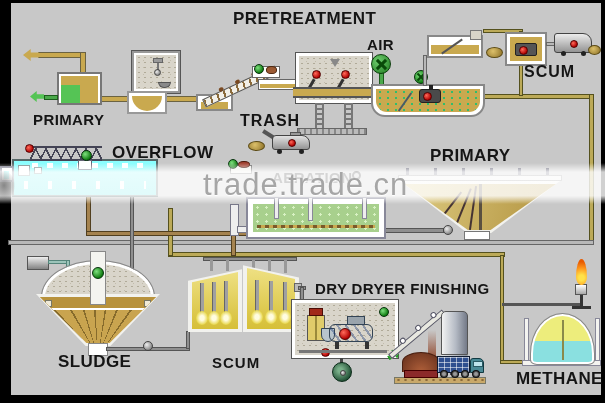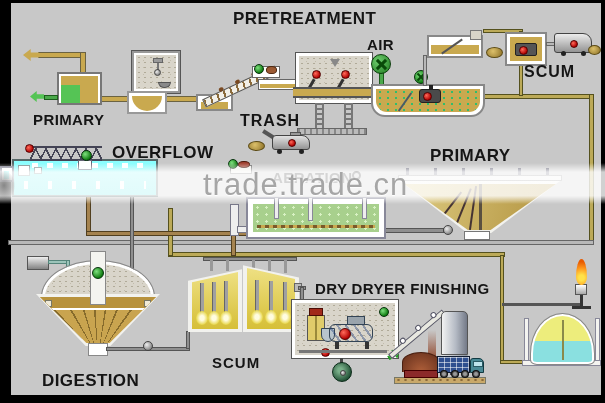--- a/index.html
+++ b/index.html
@@ -322,15 +322,16 @@
 
   <div class="lbl" style="left:233px;top:10px;font-size:17px;">PRETREATMENT</div>
   <div class="lbl" style="left:367px;top:37px;font-size:15px;">AIR</div>
   <div class="lbl" style="left:524px;top:64px;font-size:16px;letter-spacing:1px;">SCUM</div>
   <div class="lbl" style="left:33px;top:112px;font-size:15px;">PRIMARY</div>
   <div class="lbl" style="left:240px;top:113px;font-size:16px;letter-spacing:1px;">TRASH</div>
   <div class="lbl" style="left:112px;top:144px;font-size:17px;">OVERFLOW</div>
   <div class="lbl lbl-under" style="left:272px;top:170px;font-size:15px;">AERATION</div>
   <div class="lbl" style="left:430px;top:147px;font-size:17px;">PRIMARY</div>
   <div class="lbl" style="left:315px;top:281px;font-size:15px;">DRY DRYER FINISHING</div>
-  <div class="lbl" style="left:42px;top:372px;font-size:17px;">DIGESTION</div>
+  <div class="lbl" style="left:58px;top:353px;font-size:17px;">SLUDGE</div>
   <div class="lbl" style="left:212px;top:355px;font-size:15px;letter-spacing:1px;">SCUM</div>
+  <div class="lbl" style="left:516px;top:370px;font-size:17px;">METHANE</div>
 </div>
 
 </body></html>

